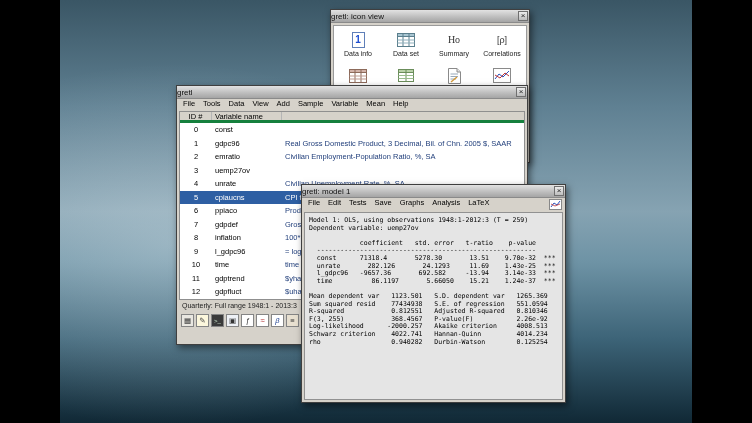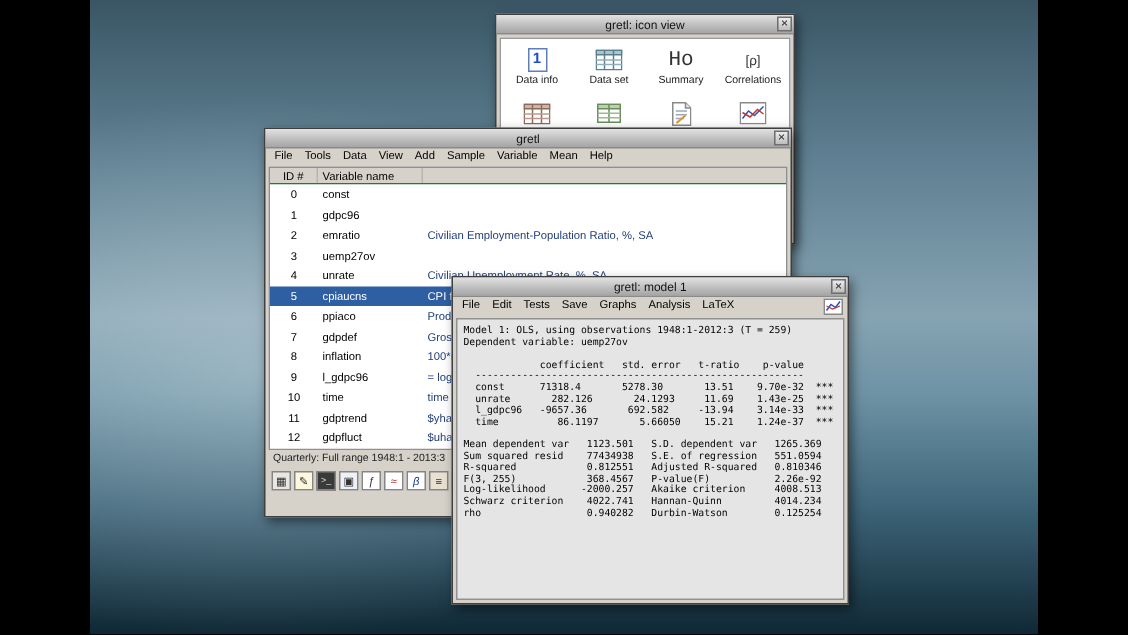--- a/index.html
+++ b/index.html
@@ -7,44 +7,44 @@
   .screen{position:relative;width:752px;height:423px;background:#000;overflow:hidden;
           font-family:"Liberation Sans",sans-serif;color:#000}
   .desktop{position:absolute;left:60px;top:0;width:632px;height:423px;
     background:
       radial-gradient(ellipse 420px 260px at 18% 58%, rgba(240,248,252,0.30), rgba(240,248,252,0) 70%),
       linear-gradient(180deg,#3a5665 0%,#5f8092 25%,#86a3b2 50%,#6e93a5 62%,#3d6478 80%,#102835 100%);}
 
   .window{position:absolute;background:#d6d2ca;border:1px solid #3f3f3f;
           box-shadow:2px 3px 7px rgba(0,0,0,.5);display:flex;flex-direction:column}
   .titlebar{height:13px;flex:0 0 auto;background:linear-gradient(#e2e2e2 0%,#bcbcbc 60%,#a5a5a5 100%);
-            border-bottom:1px solid #8a8a8a;display:flex;align-items:center;justify-content:center;
+            border-bottom:1px solid #8a8a8a;display:flex;align-items:center;
             position:relative;font-size:8px;color:#111}
   .close-btn{position:absolute;right:1px;top:1px;width:10px;height:10px;border:1px solid #6f6f6f;
              background:linear-gradient(#ececec,#bdbdbd);font-size:8px;line-height:8px;text-align:center;color:#222}
   .menubar{display:flex;height:12px;flex:0 0 auto;padding-left:2px;font-size:7.5px;position:relative}
   .menu-item{padding:0 4px;white-space:nowrap}
 
   
   .icon-view-window{left:270px;top:9px;width:200px;height:154px;z-index:1}
   .iv-content{flex:1;margin:2px;background:#fff;border:1px solid #9a9a9a;overflow:hidden}
   .iv-grid{display:grid;grid-template-columns:repeat(4,1fr);padding-top:4px}
   .iv-cell{display:flex;flex-direction:column;align-items:center;gap:2px;height:36px;padding-top:1px}
   .iv-icon{height:17px;display:flex;align-items:center;justify-content:center}
   .iv-label{font-size:7px;color:#222;white-space:nowrap}
   .info-page{width:13px;height:16px;background:#fff;border:1px solid #5f7fb8;color:#1d4ed0;
              font-weight:bold;font-size:10px;text-align:center;line-height:14px}
-  .glyph-ho{font-family:Liberation Mono, monospace;font-size:14px;color:#333}
+  .glyph-ho{font-family:Liberation Serif, serif;font-size:10px;color:#333}
   .glyph-rho{font-size:9px;color:#333}
 
   
   .main-window{left:116px;top:85px;width:352px;height:260px;z-index:2}
   .dataset-label{height:11px;flex:0 0 auto;font-size:7.5px;padding-left:5px;color:#1a1a1a}
   .var-table{margin:0 2px;background:#fff;border:1px solid #8f8f8f;flex:0 0 auto}
-  .vt-header{display:flex;height:11px;background:#d6d2ca;border-bottom:1px solid #15803d;
+  .vt-header{display:flex;height:11px;background:#d6d2ca;border-bottom:3px solid #15803d;
              font-size:7.5px;align-items:center}
   .vt-header .hcell{border-right:1px solid #b5b5b5;height:100%;display:flex;align-items:center}
   .vt-header .c-label{border-right:none}
   .vt-row{display:flex;height:13.5px;align-items:center;font-size:7.5px;background:#fff}
   .c-id{width:32px;flex:0 0 auto;text-align:center;justify-content:center}
   .c-name{width:70px;flex:0 0 auto;padding-left:3px;color:#000;white-space:nowrap;overflow:hidden}
   .c-label{flex:1;padding-left:3px;color:#23407c;white-space:nowrap;overflow:hidden}
   .vt-row.selected{background:#2e5fa3}
   .vt-row.selected .c-id,.vt-row.selected .c-name,.vt-row.selected .c-label{color:#fff}
   .status-line{height:11px;flex:0 0 auto;font-size:7px;padding:2px 0 0 5px;color:#222}
@@ -198,20 +198,21 @@
           <span class="hcell c-name">Variable name</span>
         </div>
         <div class="vt-row">
           <span class="c-id">0</span>
           <span class="c-name">const</span>
           <span class="c-label"></span>
         </div>
         <div class="vt-row">
           <span class="c-id">1</span>
           <span class="c-name">gdpc96</span>
+          <span class="c-label">Real Gross Domestic Product, 3 Decimal, Bil. of Chn. 2005 $, SAAR</span>
         </div>
         <div class="vt-row">
           <span class="c-id">2</span>
           <span class="c-name">emratio</span>
           <span class="c-label">Civilian Employment-Population Ratio, %, SA</span>
         </div>
         <div class="vt-row">
           <span class="c-id">3</span>
           <span class="c-name">uemp27ov</span>
         </div>

